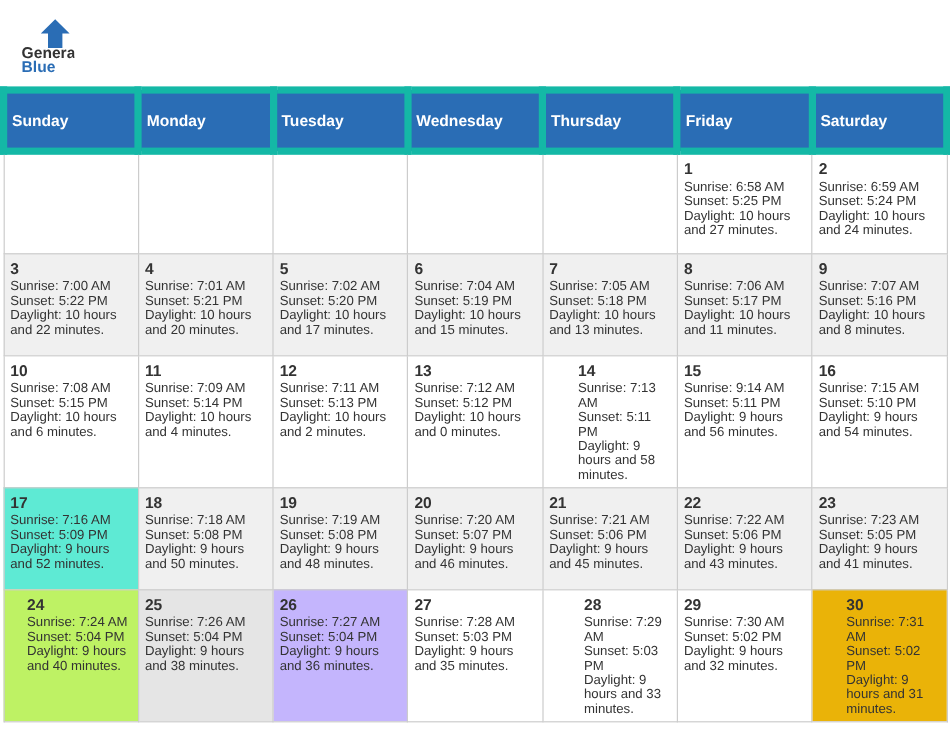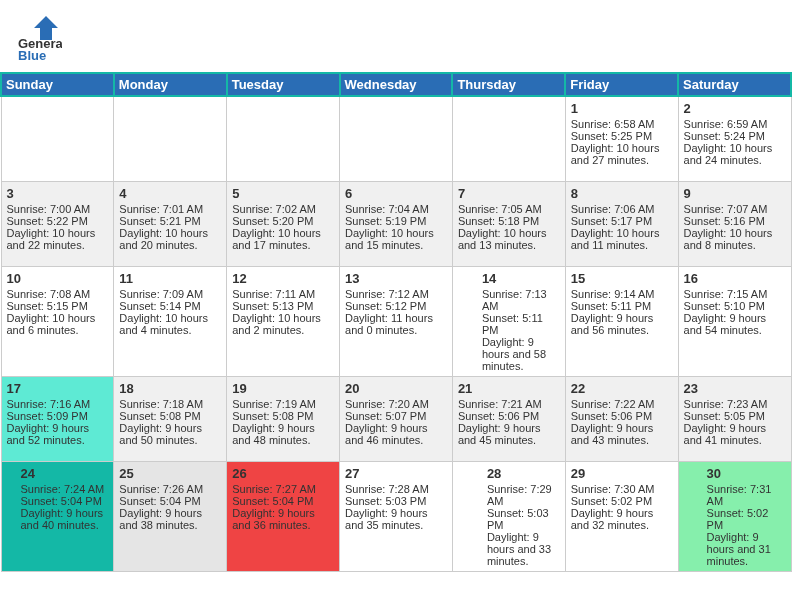--- a/index.html
+++ b/index.html
@@ -36,23 +36,23 @@
     .calendar {
       width: 100%;
       border-collapse: collapse;
       table-layout: fixed;
     }
     .calendar th {
       background: #2a6db5;
       color: #fff;
       font-size: 13px;
       font-weight: bold;
-      padding: 3px 4px;
+      padding: 15px 4px;
       text-align: left;
-      border: 2px solid #14b8a6;
+      border: 6px solid #14b8a6;
     }
     .calendar td {
       border: 1px solid #ccc;
       vertical-align: top;
       padding: 4px 5px;
       font-size: 11px;
       color: #333;
       height: 85px;
       background: #fff;
     }
@@ -183,21 +183,21 @@
         <td style="background: rgb(255, 255, 255);">
           <span class="day-num">12</span>
           <div>Sunrise: 7:11 AM</div>
           <div>Sunset: 5:13 PM</div>
           <div>Daylight: 10 hours and 2 minutes.</div>
         </td>
         <td style="background: rgb(255, 255, 255);">
           <span class="day-num">13</span>
           <div>Sunrise: 7:12 AM</div>
           <div>Sunset: 5:12 PM</div>
-          <div>Daylight: 11 hours and 0 minutes.</div>
+          <div>Daylight: 10 hours and 0 minutes.</div>
         </td>
         <td style="background: rgb(255, 255, 255); padding-left: 29px;">
           <span class="day-num">14</span>
           <div>Sunrise: 7:13 AM</div>
           <div>Sunset: 5:11 PM</div>
           <div>Daylight: 9 hours and 58 minutes.</div>
         </td>
         <td style="background: rgb(255, 255, 255);">
           <span class="day-num">15</span>
           <div>Sunrise: 9:14 AM</div>
@@ -249,33 +249,33 @@
           <div>Daylight: 9 hours and 43 minutes.</div>
         </td>
         <td style="background: rgb(240, 240, 240);">
           <span class="day-num">23</span>
           <div>Sunrise: 7:23 AM</div>
           <div>Sunset: 5:05 PM</div>
           <div>Daylight: 9 hours and 41 minutes.</div>
         </td>
       </tr>
       <tr class="row-odd">
-        <td style="background: #14b8a6; padding-left: 19px;">
+        <td style="background: #bef264; padding-left: 19px;">
           <span class="day-num">24</span>
           <div>Sunrise: 7:24 AM</div>
           <div>Sunset: 5:04 PM</div>
           <div>Daylight: 9 hours and 40 minutes.</div>
         </td>
         <td style="background: #e5e5e5;">
           <span class="day-num">25</span>
           <div>Sunrise: 7:26 AM</div>
           <div>Sunset: 5:04 PM</div>
           <div>Daylight: 9 hours and 38 minutes.</div>
         </td>
-        <td style="background: #ef4444;">
+        <td style="background: #c4b5fd;">
           <span class="day-num">26</span>
           <div>Sunrise: 7:27 AM</div>
           <div>Sunset: 5:04 PM</div>
           <div>Daylight: 9 hours and 36 minutes.</div>
         </td>
         <td style="background: rgb(255, 255, 255);">
           <span class="day-num">27</span>
           <div>Sunrise: 7:28 AM</div>
           <div>Sunset: 5:03 PM</div>
           <div>Daylight: 9 hours and 35 minutes.</div>
@@ -285,21 +285,21 @@
           <div>Sunrise: 7:29 AM</div>
           <div>Sunset: 5:03 PM</div>
           <div>Daylight: 9 hours and 33 minutes.</div>
         </td>
         <td style="background: rgb(255, 255, 255);">
           <span class="day-num">29</span>
           <div>Sunrise: 7:30 AM</div>
           <div>Sunset: 5:02 PM</div>
           <div>Daylight: 9 hours and 32 minutes.</div>
         </td>
-        <td style="background: #86efac; padding-left: 28px;">
+        <td style="background: #eab308; padding-left: 28px;">
           <span class="day-num">30</span>
           <div>Sunrise: 7:31 AM</div>
           <div>Sunset: 5:02 PM</div>
           <div>Daylight: 9 hours and 31 minutes.</div>
         </td>
       </tr>
     </tbody>
 </table>
 
 <style>

